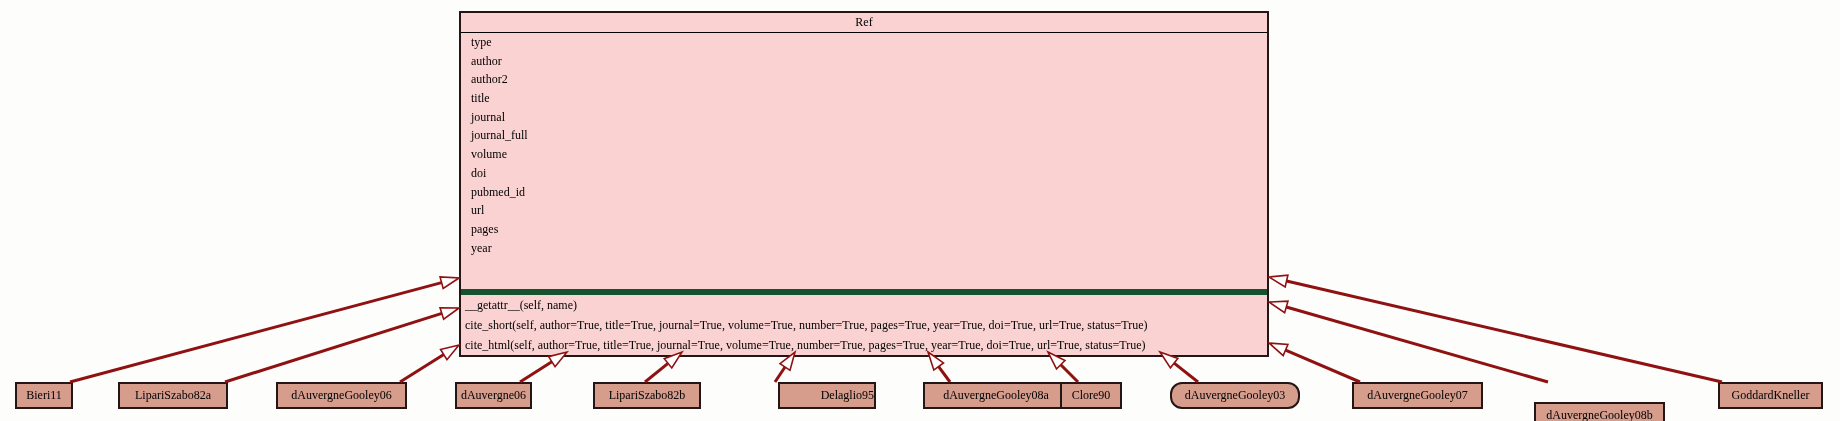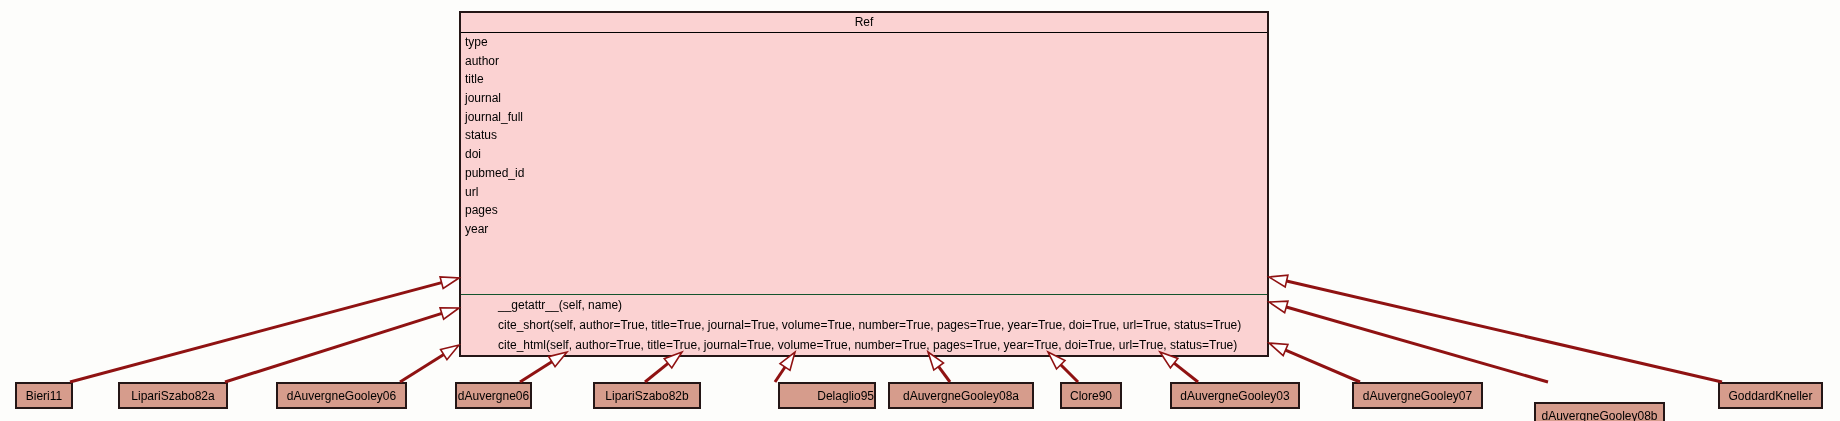--- a/index.html
+++ b/index.html
@@ -1,52 +1,52 @@
 <!DOCTYPE html>
 <html style="--class-fill: #fbd2d2; --subclass-fill: #d69c8c; --box-border: #241616;"><head>
 <meta charset="utf-8">
 <style>
   html,body{margin:0;padding:0;background:#fdfdfb;}
   #canvas{
     position:relative;
     width:1840px;height:421px;
     background:#fdfdfb;
-    font-family:Liberation Sans, sans-serif;
+    font-family:Liberation Serif, serif;
     font-size:12px;color:#000;
     overflow:hidden;
   }
   
   #ref-box{
     position:absolute;
     left:459px;top:11px;width:810px;
     background:var(--class-fill,#fbd2d2);
     border:2px solid var(--box-border,#241616);
     box-sizing:border-box;
   }
   #ref-title{
     height:19px;line-height:19px;
     text-align:center;
     border-bottom:1px solid #000;
     white-space:nowrap;
   }
   #ref-attrs{
     height:262px;
-    border-bottom:1px solid #14532d;
-    padding-left:4px;
+    border-bottom:6px solid #14532d;
+    padding-left:10px;
     box-sizing:border-box;
     overflow:hidden;
   }
   .attr-row{height:18.7px;line-height:18.7px;white-space:nowrap;}
   #ref-methods{
     height:60px;
     padding-left:4px;
     box-sizing:border-box;
     overflow:hidden;
   }
-  .method-row{height:20px;line-height:20px;white-space:nowrap;margin-left:33px;}
+  .method-row{height:20px;line-height:20px;white-space:nowrap;}
   
   .sub-box{
     position:absolute;
     top:382px;height:27px;
     box-sizing:border-box;
     background:var(--subclass-fill,#d69c8c);
     border:2px solid var(--box-border,#241616);
     display:flex;align-items:center;justify-content:center;
     white-space:nowrap;
     overflow:hidden;
@@ -61,24 +61,25 @@
 </head>
 <body>
 
 <div id="canvas">
 
   <div id="ref-box">
     <div id="ref-title">Ref</div>
     <div id="ref-attrs">
         <div class="attr-row">type</div>
         <div class="attr-row">author</div>
+        <div class="attr-row">author2</div>
         <div class="attr-row">title</div>
         <div class="attr-row">journal</div>
         <div class="attr-row">journal_full</div>
-        <div class="attr-row">status</div>
+        <div class="attr-row">volume</div>
         <div class="attr-row">doi</div>
         <div class="attr-row">pubmed_id</div>
         <div class="attr-row">url</div>
         <div class="attr-row">pages</div>
         <div class="attr-row">year</div>
       </div>
     <div id="ref-methods">
         <div class="method-row">__getattr__(self, name)</div>
         <div class="method-row">cite_short(self, author=True, title=True, journal=True, volume=True, number=True, pages=True, year=True, doi=True, url=True, status=True)</div>
         <div class="method-row">cite_html(self, author=True, title=True, journal=True, volume=True, number=True, pages=True, year=True, doi=True, url=True, status=True)</div>
@@ -97,27 +98,27 @@
       </div>
       <div class="sub-box" style="left: 455px; width: 77px;">
         <span>dAuvergne06</span>
       </div>
       <div class="sub-box" style="left: 593px; width: 108px;">
         <span>LipariSzabo82b</span>
       </div>
       <div class="sub-box" style="left: 778px; width: 98px; justify-content: flex-end;">
         <span>Delaglio95</span>
       </div>
-      <div class="sub-box" style="left: 888px; width: 146px;">
+      <div class="sub-box" style="left: 923px; width: 146px;">
         <span>dAuvergneGooley08a</span>
       </div>
       <div class="sub-box" style="left: 1060px; width: 62px;">
         <span>Clore90</span>
       </div>
-      <div class="sub-box" style="left: 1170px; width: 130px;">
+      <div class="sub-box" style="left: 1170px; width: 130px; border-radius: 12px;">
         <span>dAuvergneGooley03</span>
       </div>
       <div class="sub-box" style="left: 1352px; width: 131px;">
         <span>dAuvergneGooley07</span>
       </div>
       <div class="sub-box" style="left: 1534px; width: 131px; margin-top: 20px;">
         <span>dAuvergneGooley08b</span>
       </div>
       <div class="sub-box" style="left: 1718px; width: 105px;">
         <span>GoddardKneller</span>

